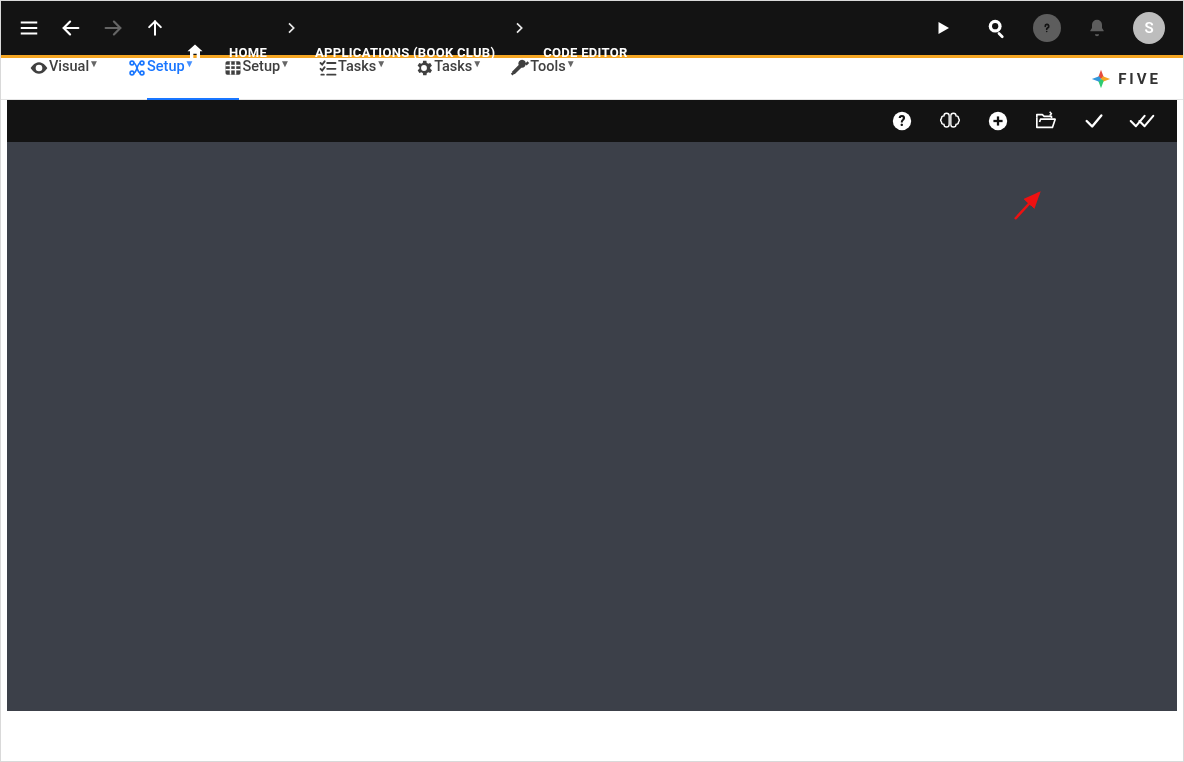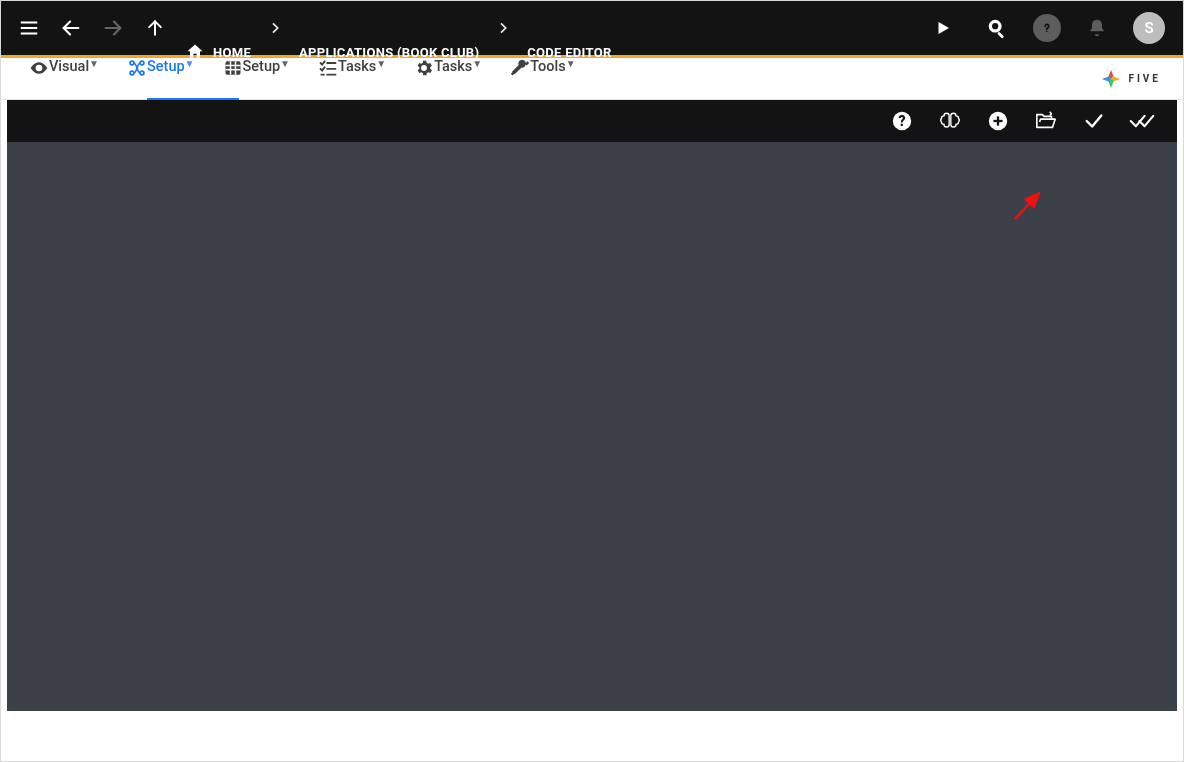--- a/index.html
+++ b/index.html
@@ -5,32 +5,32 @@
   * { box-sizing: border-box; margin: 0; padding: 0; }
   html, body { width: 1184px; height: 762px; font-family: -apple-system, BlinkMacSystemFont, "Segoe UI", Roboto, Arial, sans-serif; background:#fff; overflow:hidden; }
   
   .frame { width:1184px; height:762px; border:1px solid rgba(0,0,0,0.15); position:relative; }
   
   .appbar { height:54px; background:#131313; display:flex; align-items:center; padding:0 10px; color:#fff; }
   .appbar .left { display:flex; align-items:center; gap:6px; }
   .appbar .right { margin-left:auto; display:flex; align-items:center; gap:18px; padding-right:8px; }
   .icon-btn { width:36px; height:36px; display:flex; align-items:center; justify-content:center; color:#fff; border-radius:50%; cursor:pointer; }
   .icon-btn.dim svg { opacity:.35; }
-  .crumb { display:flex; align-items:center; gap:8px; color:#fff; font-size:13px; font-weight:700; letter-spacing:.3px; padding:0 6px; cursor:pointer;margin-top:48px; }
+  .crumb { display:flex; align-items:center; gap:24px; color:#fff; font-size:13px; font-weight:700; letter-spacing:.3px; padding:0 6px; cursor:pointer;margin-top:48px; }
   .chev-sep { width:24px; height:24px; display:flex; align-items:center; justify-content:center; color:#fff; opacity:.9; }
   .avatar { width:32px; height:32px; border-radius:50%; background:#bdbdbd; color:#fff; display:flex; align-items:center; justify-content:center; font-weight:600; font-size:15px; cursor:pointer; }
   .circle-outline { width:28px; height:28px; border-radius:50%; display:flex; align-items:center; justify-content:center; }
   .orange-line { height:3px; background:#f5a623; width:100%; }
   
   .tabstrip { height:42px; background:#fff; display:flex; align-items:center; padding:0 14px; border-bottom:1px solid #e4e4e4; position:relative; }
   .tab { display:flex; align-items:flex-start; gap:0; padding:0 14px; height:100%; color:#404040; font-size:14.5px; font-weight:500; cursor:pointer; }
   .tab.active { color:#1976ff; }
   .tab .tri { font-size:10px; opacity:.8; }
   .tab-underline { position:absolute; height:2px; background:#1976ff; bottom:-1px; left:146px; width:92px; }
-  .logo { margin-left:auto; display:flex; align-items:center; gap:6px; padding-right:8px; color:#333; font-weight:700; letter-spacing:3px; font-size:10px;justify-content:space-between; }
+  .logo { margin-left:auto; display:flex; align-items:center; gap:6px; padding-right:8px; color:#333; font-weight:700; letter-spacing:3px; font-size:15px;justify-content:space-between; }
   
   .subheader { height:44px; background:#f1f1f2; display:flex; align-items:center; padding:0 18px; color:#2b2b2b; font-size:17px; }
   
   .ed-toolbar { height:42px; background:#131313; display:flex; align-items:center; justify-content:flex-end; padding:0 22px; gap:22px; margin:0 6px; }
   .ed-toolbar .tool { width:26px; height:26px; display:flex; align-items:center; justify-content:center; color:#fff; cursor:pointer; }
   
   .editor-area { background:#3c4049; margin:0 6px 6px 6px; height:calc(762px - 54px - 3px - 42px - 44px - 42px - 8px); }
   
   .arrow-wrap { position:absolute; left:1010px; top:188px; pointer-events:none; }
   svg { display:block; }

